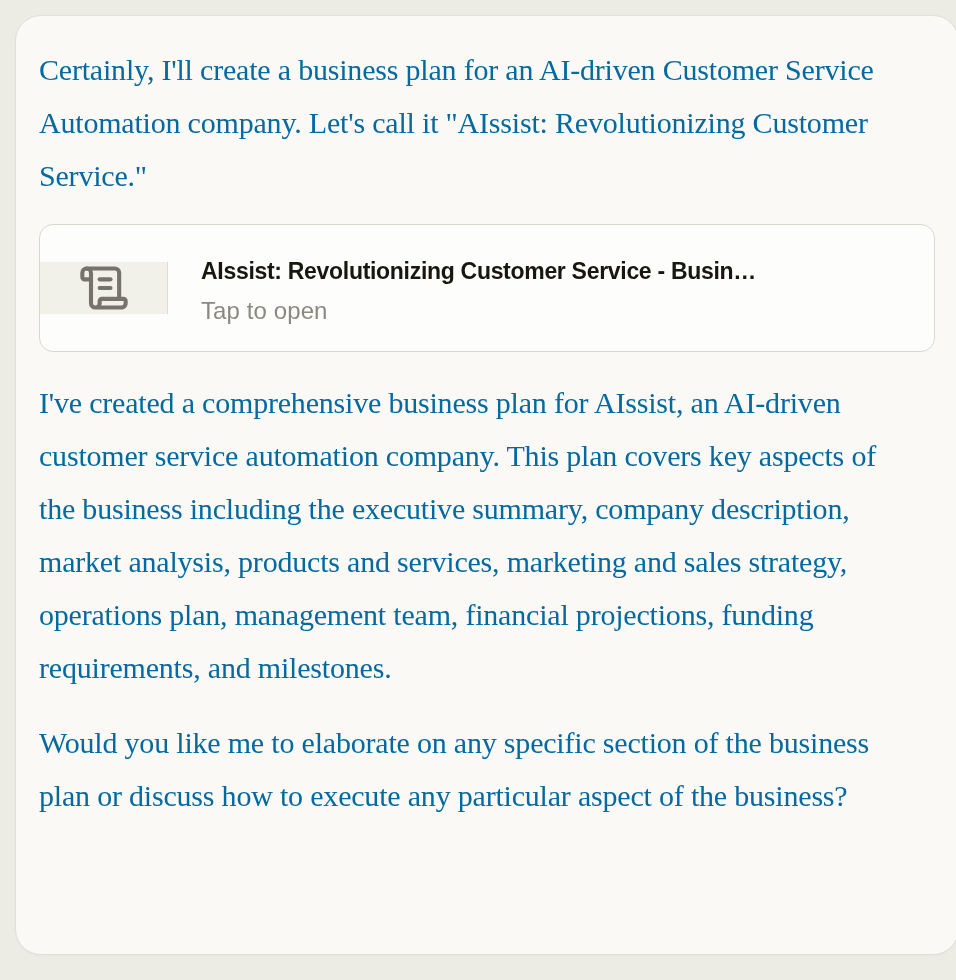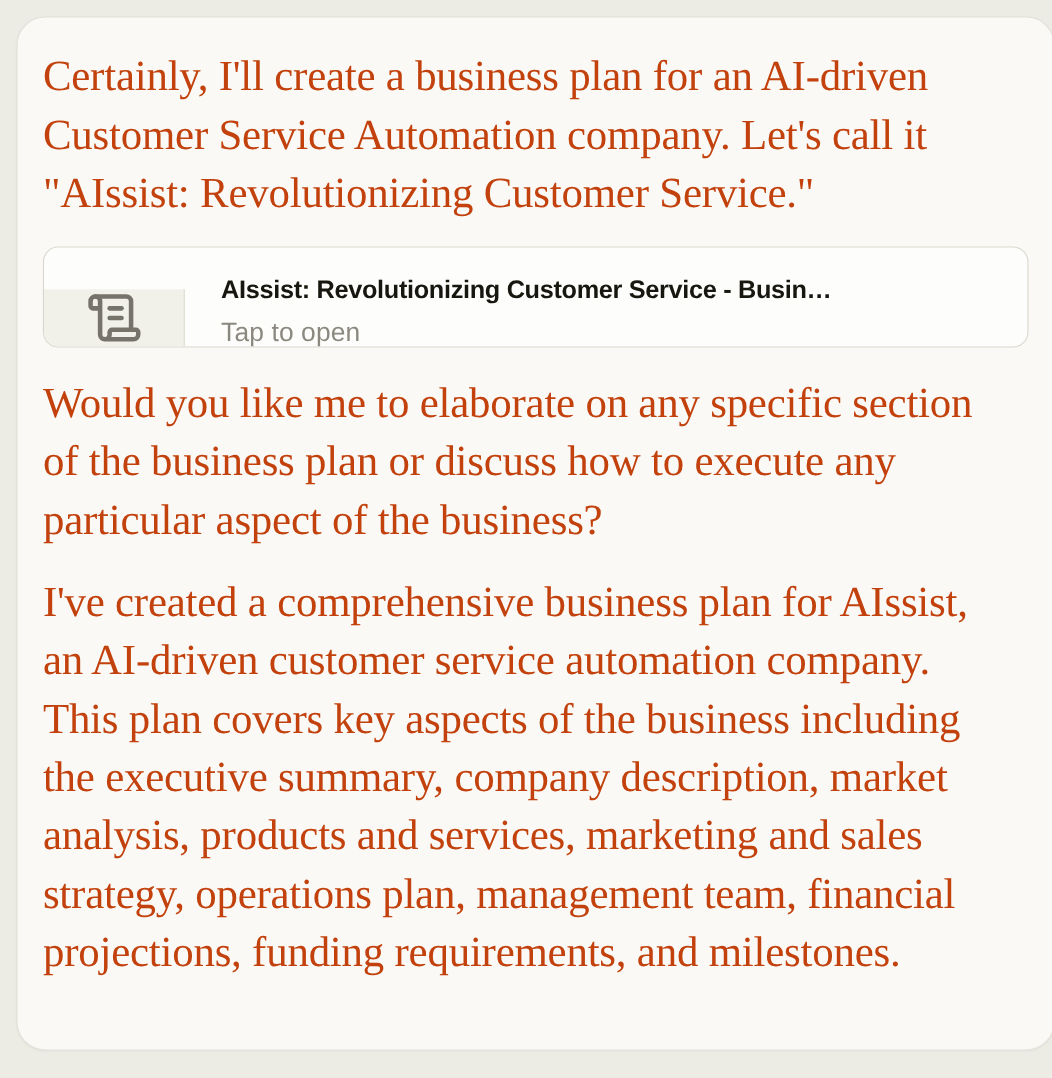--- a/index.html
+++ b/index.html
@@ -19,32 +19,32 @@
     width: 944px;
     height: 940px;
     background: #faf9f5;
     border: 1px solid #e2e0d7;
     border-radius: 26px;
     padding: 27px 40px 0 23px;
     box-shadow: 0 1px 2px rgba(0,0,0,0.03);
   }
   .para {
     font-family: "Liberation Serif", "DejaVu Serif", serif;
-    font-size: 39px;
+    font-size: 30px;
     line-height: 53px;
-    color: #c2410c;
+    color: #0369a1;
     margin: 0 0 22px 0;
     max-width: 880px;
     letter-spacing: -0.2px;
   }
   .artifact-card {
     width: 896px;
-    height: 92px;
+    height: 128px;
     display: flex;
-    align-items: flex-end;
+    align-items: center;
     background: #fdfdfb;
     border: 1px solid #d9d7ce;
     border-radius: 14px;
     overflow: hidden;
     margin: 2px 0 24px 0;
     cursor: pointer;
   }
   .artifact-icon-pane {
     width: 128px;
     flex: 0 0 128px;
@@ -102,17 +102,17 @@
         <path d="M19 17V5a2 2 0 0 0-2-2H4"></path>
         <path d="M8 21h12a2 2 0 0 0 2-2v-1a1 1 0 0 0-1-1H11a1 1 0 0 0-1 1v1a2 2 0 1 1-4 0V5a2 2 0 1 0-4 0v2a1 1 0 0 0 1 1h3"></path>
       </svg>
     </div>
     <div class="artifact-info">
       <div class="artifact-title">AIssist: Revolutionizing Customer Service - Busin…</div>
       <div class="artifact-subtitle">Tap to open</div>
     </div>
   </div>
 
+  <p class="para">I've created a comprehensive business plan for AIssist, an AI-driven customer service automation company. This plan covers key aspects of the business including the executive summary, company description, market analysis, products and services, marketing and sales strategy, operations plan, management team, financial projections, funding requirements, and milestones.</p>
+
   <p class="para">Would you like me to elaborate on any specific section of the business plan or discuss how to execute any particular aspect of the business?</p>
-
-  <p class="para">I've created a comprehensive business plan for AIssist, an AI-driven customer service automation company. This plan covers key aspects of the business including the executive summary, company description, market analysis, products and services, marketing and sales strategy, operations plan, management team, financial projections, funding requirements, and milestones.</p>
 
 </div>
 
 </body></html>

